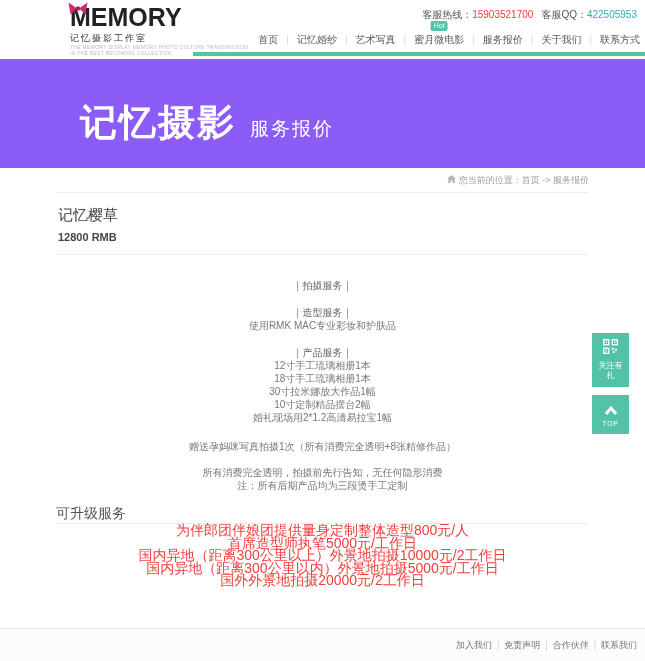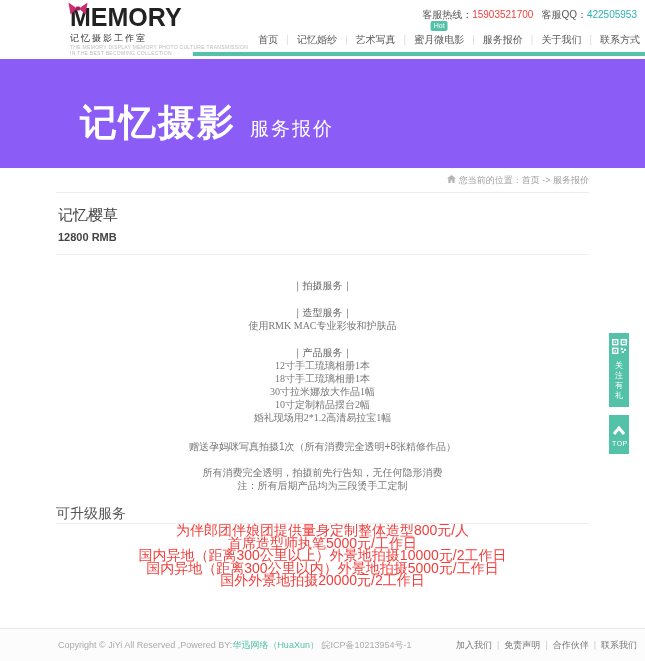--- a/index.html
+++ b/index.html
@@ -39,35 +39,35 @@
   .breadcrumb{height:24px;line-height:24px;text-align:right;font-size:9px;color:#a0a0a0;
               border-bottom:1px solid #ededed;}
   .breadcrumb svg{vertical-align:-1px;margin-right:3px;}
   .breadcrumb a{color:#a0a0a0;}
 
   .product{padding:13px 2px 11px;border-bottom:1px solid #ededed;}
   .product-name{font-size:15px;color:#444;margin-bottom:6px;}
   .product-price{font-size:11px;font-weight:bold;color:#444;}
 
   .services{text-align:center;font-size:10px;color:#777;}
-  .svc-section{margin-top:14px;font-family:Liberation Serif, serif;}
+  .svc-section{margin-top:14px;}
   .svc-section.first{margin-top:24px;}
   .svc-title{line-height:13px;color:#666;}
   .svc-line{line-height:13px;}
   .notes{margin-top:16px;text-align:center;font-size:10px;color:#777;}
   .note{line-height:13px;}
   .note.last{margin-top:13px;}
 
   .upgrade-heading{margin-top:13px;text-align:left;font-size:14px;color:#555;
                    border-bottom:1px solid #ededed;}
   .upgrade-lines{margin-top:0;text-align:center;font-size:14px;color:#f03e3c;}
   .upgrade-line{line-height:12.5px;}
 
   
-  .side-widgets{position:absolute;right:16px;top:333px;width:20px;}
+  .side-widgets{position:absolute;right:16px;top:333px;width:37px;}
   .widget{background:#54c1a9;color:#fff;text-align:center;margin-bottom:8px;
           padding:6px 3px;cursor:pointer;}
   .widget-label{font-size:8px;line-height:10px;margin-top:3px;}
   .widget-top-label{font-size:7px;line-height:8px;margin-top:1px;letter-spacing:.5px;}
 
   
   .footer{position:absolute;bottom:0;left:0;width:645px;height:32px;background:#fcfcfc;
           border-top:1px solid #e8e8e8;font-size:9px;color:#aaa;}
   .footer-left{position:absolute;left:58px;top:0;line-height:32px;white-space:nowrap;}
   .footer-left .powered{color:#54c1a9;}
@@ -185,21 +185,18 @@
     </div>
     <div class="widget">
       <svg width="14" height="9" viewBox="0 0 14 9">
         <path d="M2 8 L7 2 L12 8" stroke="#fff" stroke-width="3" fill="none"></path>
       </svg>
       <div class="widget-top-label">TOP</div>
     </div>
   </div>
 
   <div class="footer">
-    <div class="footer-left">
-      <span>Copyright © JiYi  All Reserved ,Powered BY:</span><a class="powered">华迅网络（HuaXun）</a><span> 皖ICP备10213954号-1</span>
-    </div>
     <div class="footer-right">
       <a>加入我们</a><span class="sep">|</span><a>免责声明</a><span class="sep">|</span><a>合作伙伴</a><span class="sep">|</span><a>联系我们</a>
     </div>
   </div>
 
 </div>
 
 </body></html>

